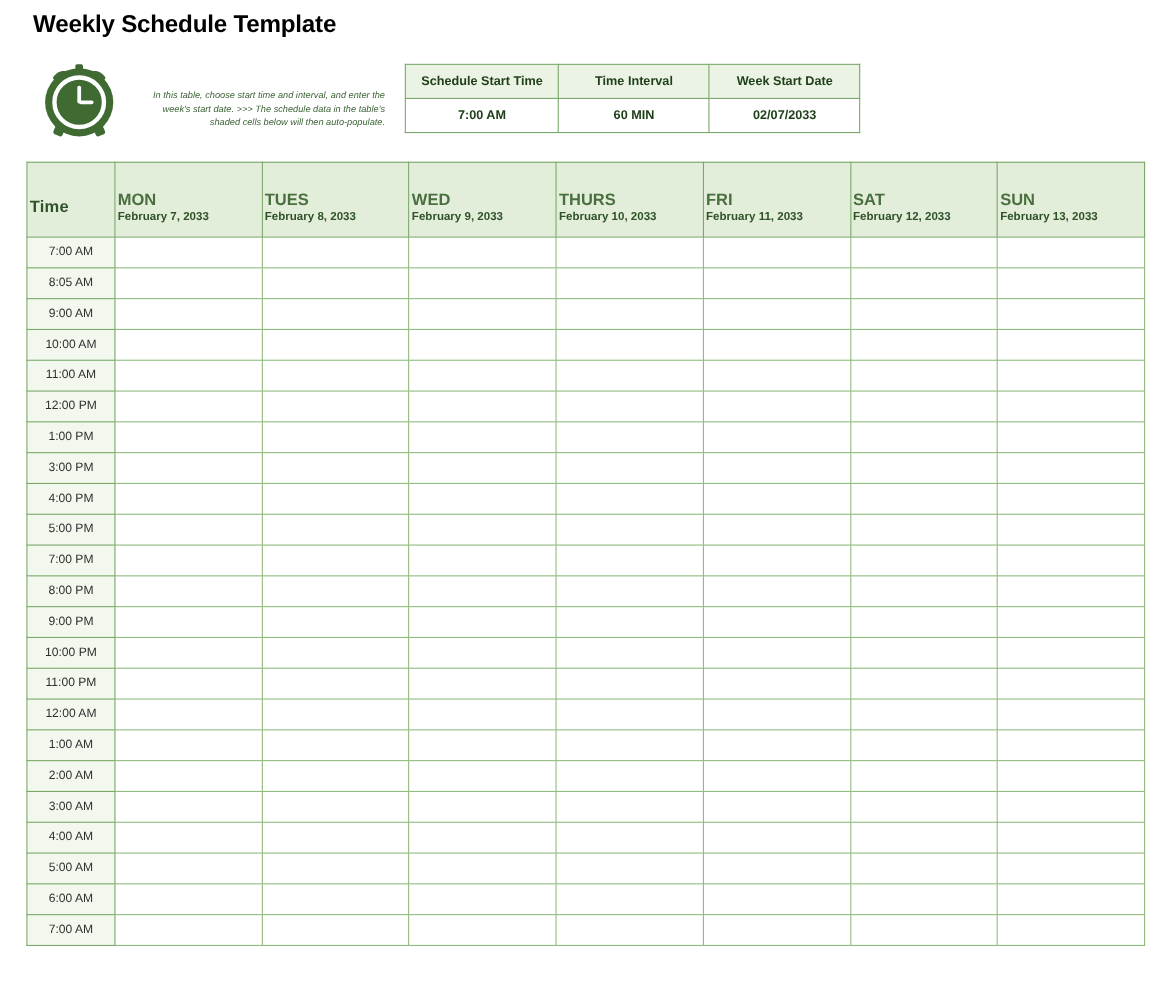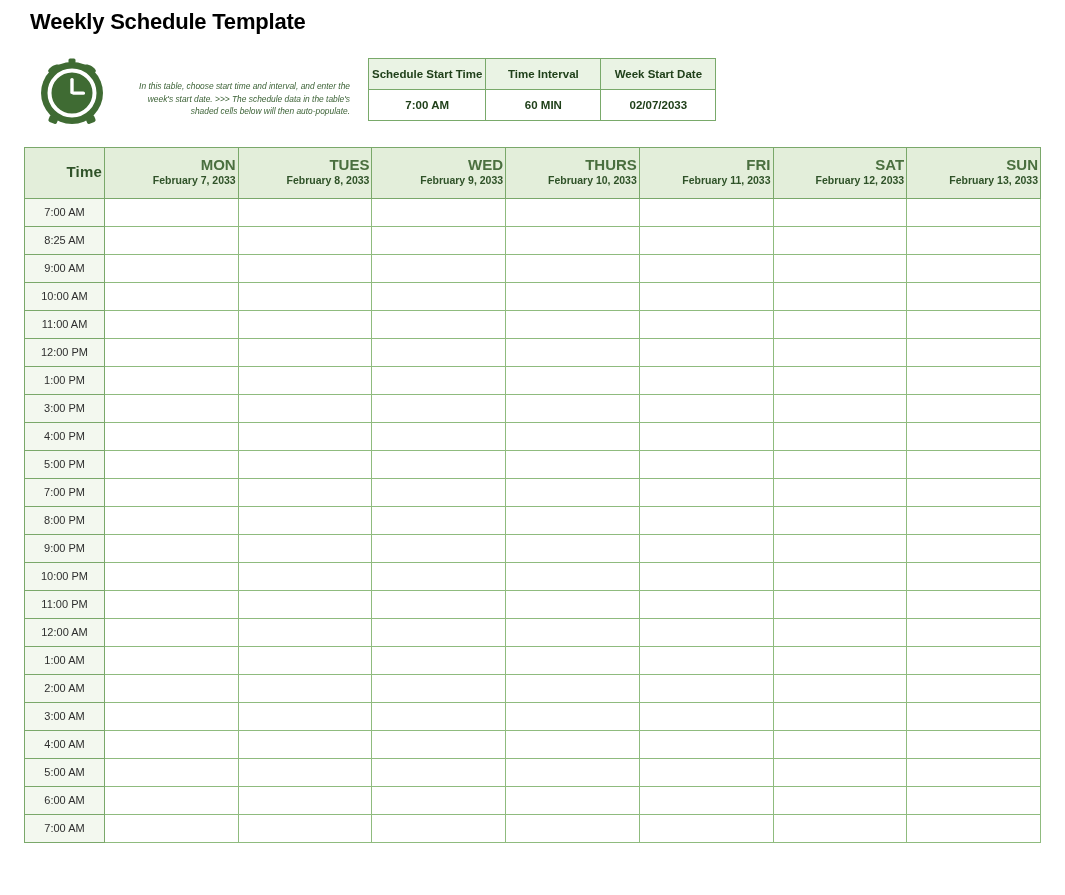--- a/index.html
+++ b/index.html
@@ -63,21 +63,21 @@
   .settings-table {
     border-collapse: collapse;
     margin-left: 12px;
   }
   .settings-table th {
     background: #eaf3e4;
     border: 1px solid #79a96a;
     font-size: 11.5px;
     font-weight: bold;
     color: #20401a;
-    padding: 9px 3px;
+    padding: 9px 14px;
     text-align: center;
     min-width: 108px;
   }
   .settings-table td {
     background: #ffffff;
     border: 1px solid #79a96a;
     font-size: 11.5px;
     font-weight: bold;
     color: #20401a;
     padding: 9px 14px;
@@ -88,22 +88,22 @@
   .schedule {
     border-collapse: collapse;
     width: 1017px;
     margin-top: 16px;
     table-layout: fixed;
   }
   .schedule col.time-col { width: 80px; }
   .schedule th.hdr {
     background: #e3eeda;
     border: 1px solid #7aa86a;
-    padding: 5px 2px 7px 2px;
-    text-align: right;
+    padding: 22px 2px 7px 2px;
+    text-align: left;
     vertical-align: middle;
     height: 38px;
   }
   .schedule th.hdr.time-hdr {
     font-size: 15px;
     font-weight: bold;
     color: #2f5228;
     letter-spacing: 0.2px;
   }
   .day-abbr {
@@ -220,21 +220,21 @@
           <td class="time-cell">7:00 AM</td>
           <td class="slot"></td>
           <td class="slot"></td>
           <td class="slot"></td>
           <td class="slot"></td>
           <td class="slot"></td>
           <td class="slot"></td>
           <td class="slot"></td>
         </tr>
         <tr>
-          <td class="time-cell">8:25 AM</td>
+          <td class="time-cell">8:05 AM</td>
           <td class="slot"></td>
           <td class="slot"></td>
           <td class="slot"></td>
           <td class="slot"></td>
           <td class="slot"></td>
           <td class="slot"></td>
           <td class="slot"></td>
         </tr>
         <tr>
           <td class="time-cell">9:00 AM</td>

